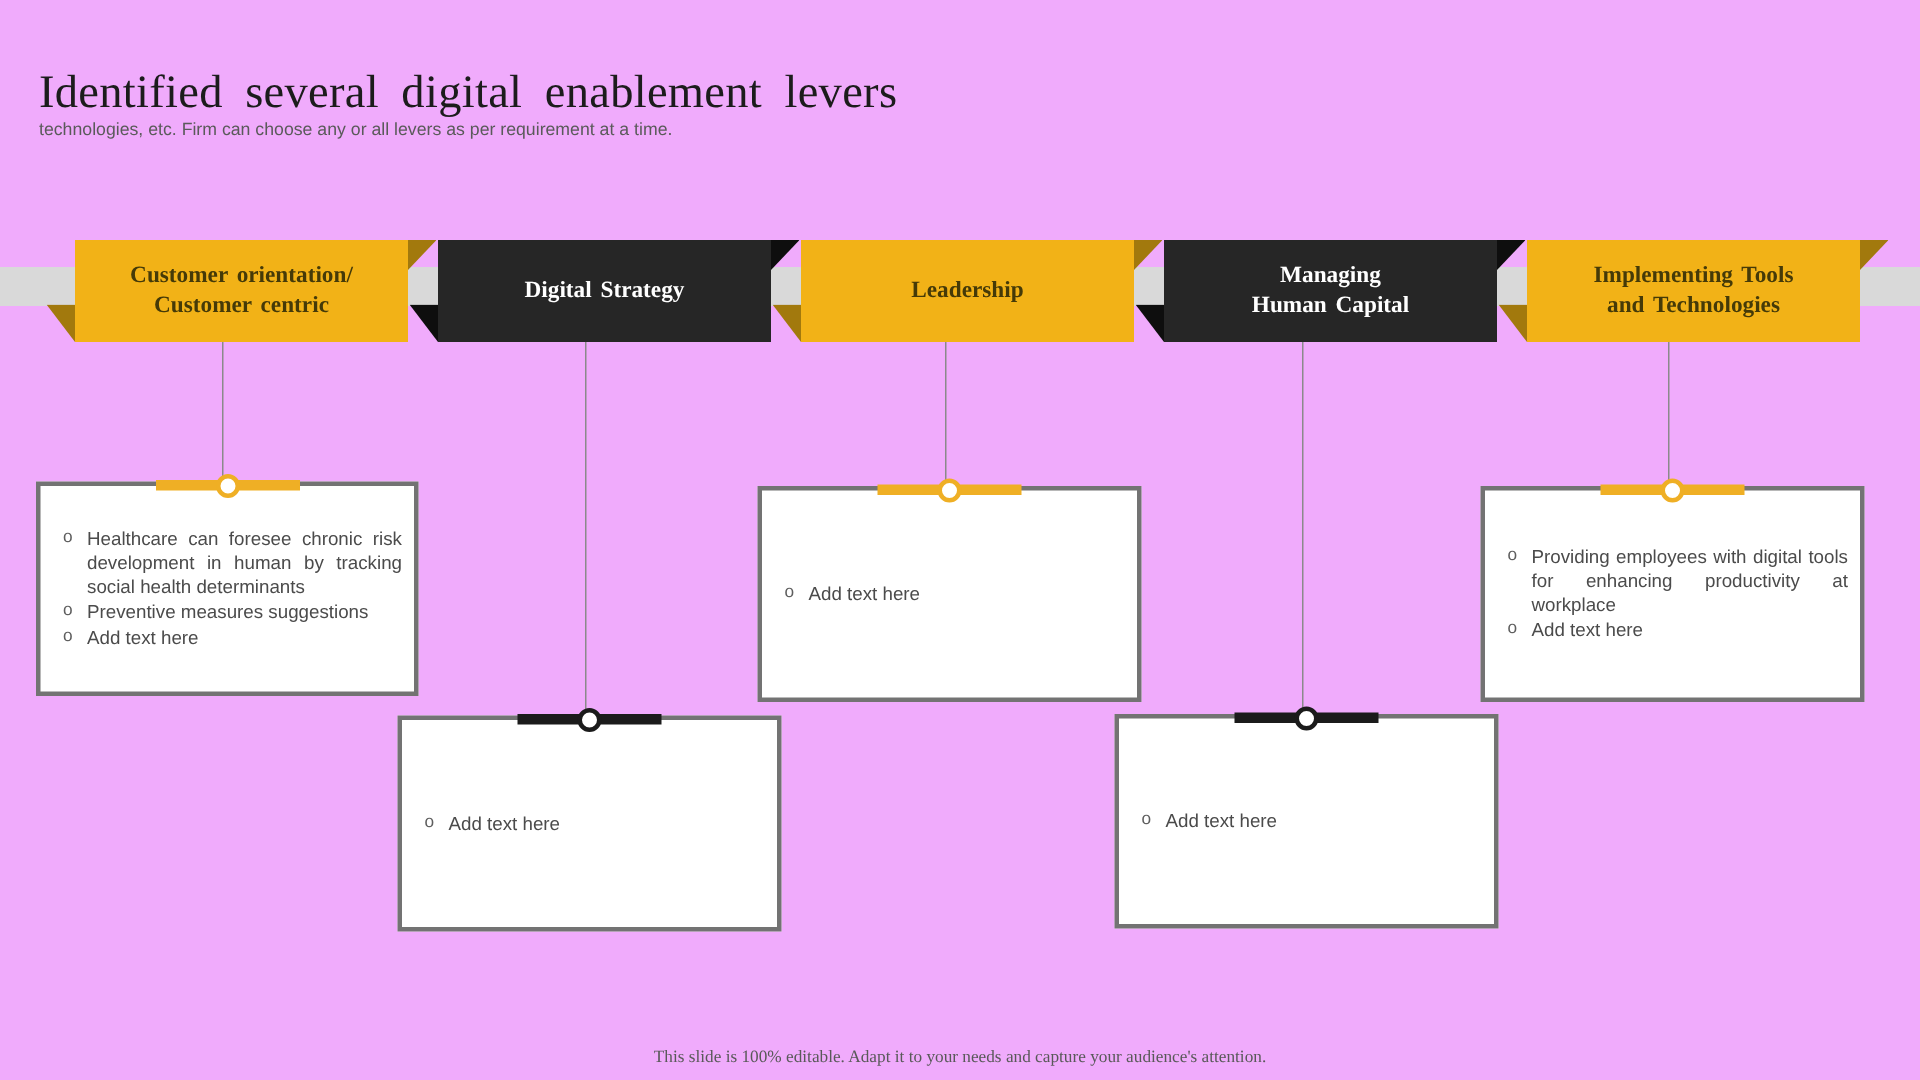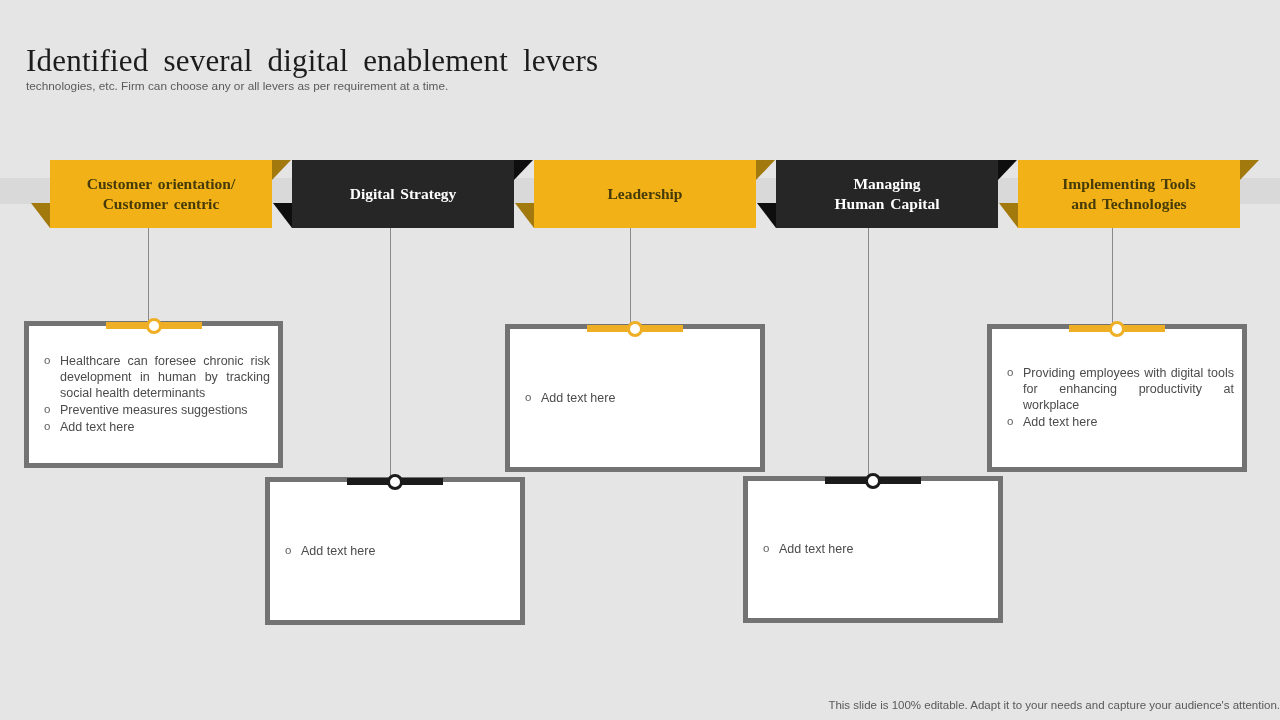--- a/index.html
+++ b/index.html
@@ -1,17 +1,17 @@
 <!DOCTYPE html>
 <html><head>
 <meta charset="utf-8">
 <style>
   html,body{margin:0;padding:0;background:#ffffff;}
   .slide{
-    position:relative;width:1280px;height:720px;background:#e5e5e5;overflow:hidden;
+    position:relative;width:1280px;height:720px;background:#f0abfc;overflow:hidden;
     font-family:"Liberation Sans", sans-serif;
   }
   .title{
     position:absolute;left:26px;top:22px;
     font-family:"Liberation Serif", serif;font-size:31px;color:#1c1c1c;
     word-spacing:7px;letter-spacing:.2px;font-weight:400;white-space:nowrap;
   }
   .subtitle{
     position:absolute;left:26px;top:79px;width:1100px;
     font-size:11.8px;line-height:15px;color:#5a5a5a;
@@ -40,21 +40,21 @@
   .b1{left:50px}.b2{left:292px}.b3{left:534px}.b4{left:776px}.b5{left:1018px}
   
   .conn{position:absolute;width:1px;background:#8a8a8a;top:228px;z-index:1;}
   .conn1{left:148px;height:93px}
   .conn2{left:390px;height:249px}
   .conn3{left:630px;height:96px}
   .conn4{left:868px;height:248px}
   .conn5{left:1112px;height:96px}
   
   .callout{
-    position:absolute;background:#ffffff;border:5px solid #737373;
+    position:absolute;background:#ffffff;border:3px solid #737373;
     display:flex;align-items:center;z-index:2;
   }
   .c1{left:24px;top:321px;width:249px;height:137px}
   .c2{left:265px;top:477px;width:250px;height:138px}
   .c3{left:505px;top:324px;width:250px;height:138px}
   .c4{left:743px;top:476px;width:250px;height:137px}
   .c5{left:987px;top:324px;width:250px;height:138px}
   .bar{
     position:absolute;top:-4px;left:50%;transform:translateX(-50%);
     width:96px;height:7px;
@@ -68,22 +68,22 @@
   .knob.dark{border-color:#1b1b1b;}
   .bullets{
     list-style:none;margin:0;padding:0 8px 0 31px;
     font-size:12.5px;line-height:16px;color:#4b4b4b;width:100%;box-sizing:border-box;
   }
   .bullets li{position:relative;text-align:justify;margin:0 0 1px 0;}
   .bullets li::before{
     content:"o";position:absolute;left:-16px;top:-1px;color:#5f5f5f;font-size:11.5px;
   }
   .footer{
-    position:absolute;left:0;right:0;top:699px;text-align:right;
-    font-size:11.5px;color:#595959;
+    position:absolute;left:0;right:0;top:699px;text-align:center;
+    font-size:11.5px;color:#595959;font-family:Liberation Serif, serif;
   }
 </style>
 </head>
 <body>
 
 <div class="slide">
 
   <h1 class="title">Identified several digital enablement levers</h1>
 
   <div class="subtitle">

